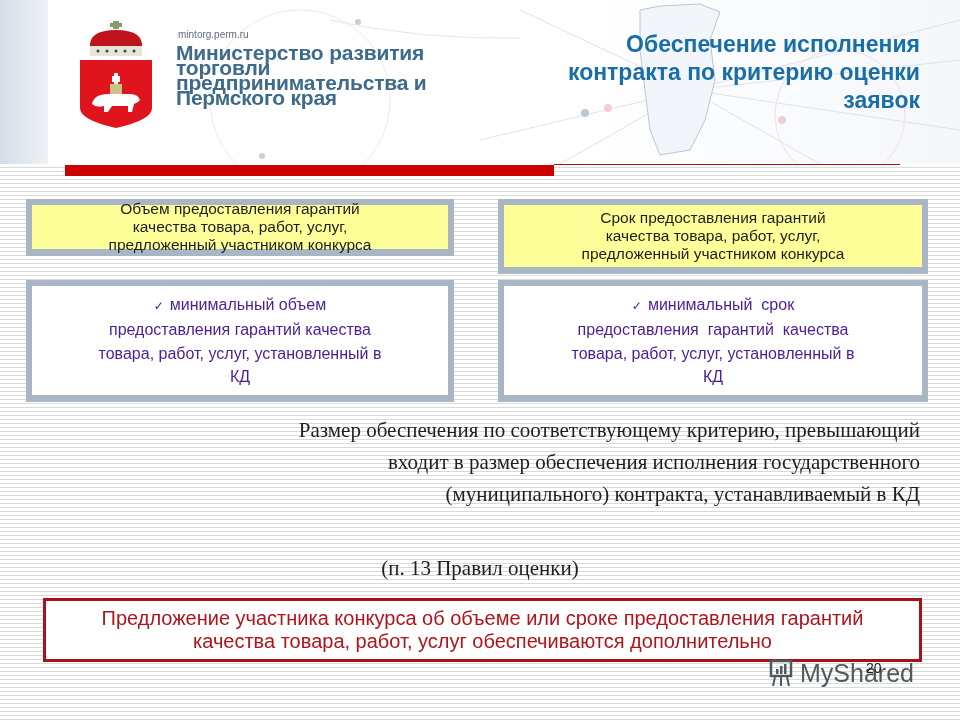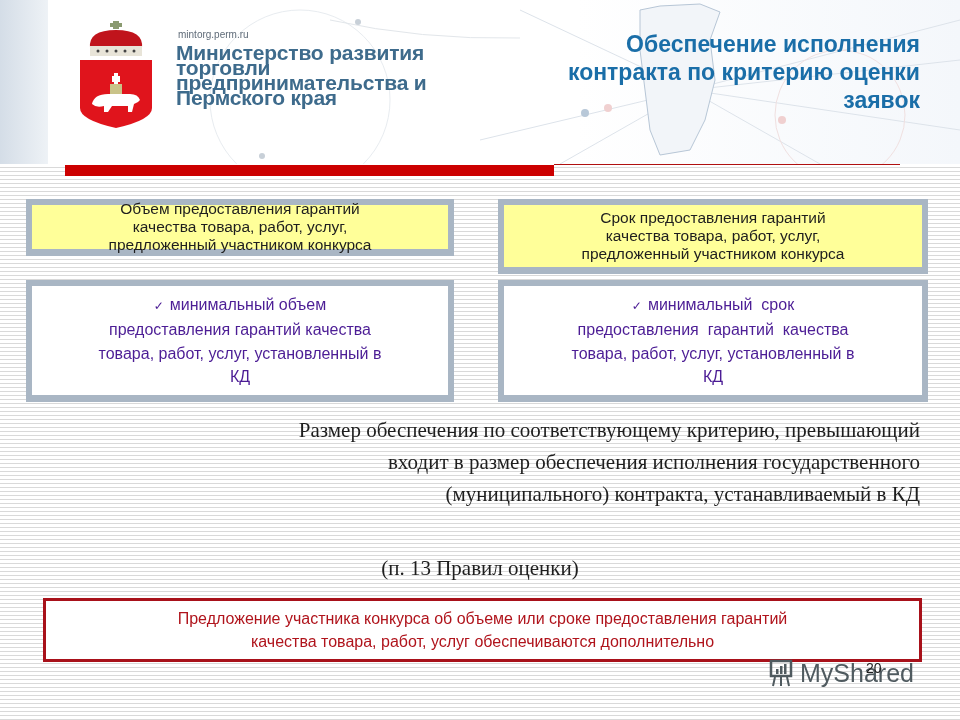--- a/index.html
+++ b/index.html
@@ -64,21 +64,21 @@
     position: absolute; left: 40px; top: 414px; width: 880px; text-align: right;
     font-family: "Liberation Serif", serif; font-size: 21px; line-height: 32px; color: #1e1e1e;
   }
   .rule-ref {
     position: absolute; left: 40px; top: 556px; width: 880px; text-align: center;
     font-family: "Liberation Serif", serif; font-size: 21px; color: #1e1e1e;
   }
   .note-box {
     position: absolute; left: 43px; top: 598px; width: 879px; height: 64px;
     border: 3px solid #a8111a; background: #ffffff;
-    text-align: center; font-size: 16px; line-height: 23px; color: #b0141c;
+    text-align: center; font-size: 20px; line-height: 23px; color: #b0141c;
     display: flex; flex-direction: column; justify-content: center;
   }
   .watermark {
     position: absolute; left: 768px; top: 658px; height: 30px; display: flex; align-items: center;
     color: #4f5a5f; font-size: 25px;
   }
   .watermark svg { margin-right: 6px; }
   .page-num {
     position: absolute; left: 866px; top: 660px; font-size: 14px; color: #1e1e1e;
   }

